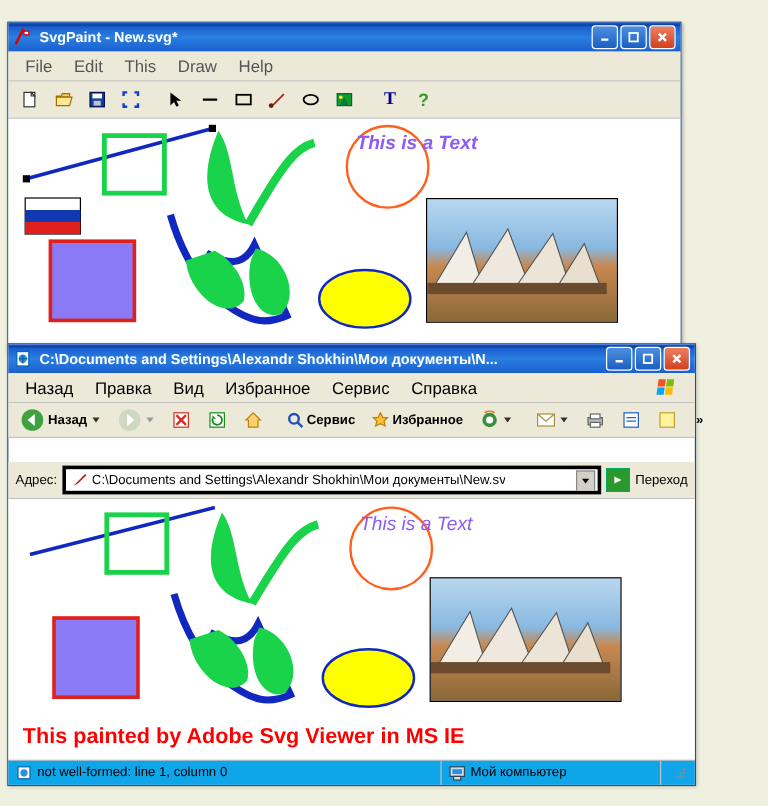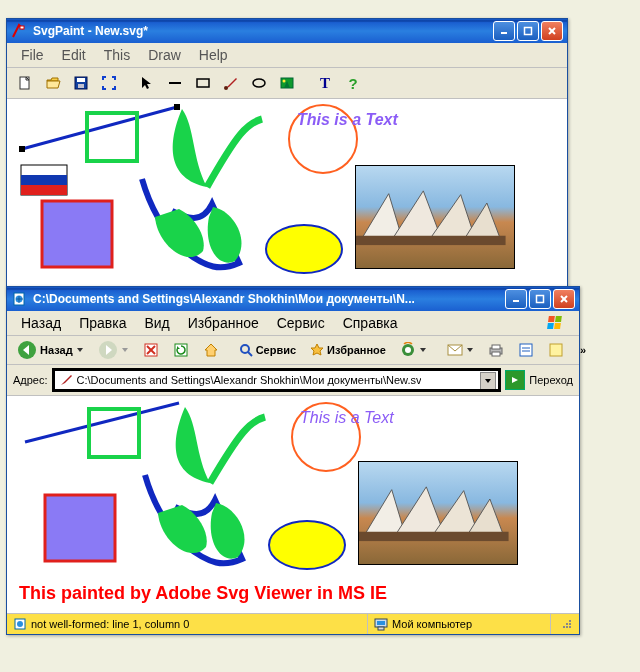--- a/index.html
+++ b/index.html
@@ -98,38 +98,39 @@
     display:flex; align-items:center; gap:3px; padding:2px 4px;font-weight:bold;
   }
   .addr-bar {
     background: #ece9d8;
     display: flex;
     align-items: center;
     padding: 3px 6px;
     gap: 4px;
     border-bottom: 1px solid #c0c0c0;
     font-size: 11px;
+    margin-top: 20px;
   }
   .addr-input {
     flex: 1;
     display: flex;
     align-items: center;
     background: #fff;
     border: 3px solid #000000;
     height: 18px;
     padding: 0 4px;
     gap: 4px;
     overflow:hidden;
     white-space:nowrap;
   }
   .go-btn {
     width:18px; height:18px; background:#2b982b; border:1px solid #0a6; display:flex; align-items:center; justify-content:center; color:#fff;
   }
   .statusbar {
-    background: #fde047;
+    background: #0ea5e9;
     display: flex;
     border-top: 1px solid #c0c0c0;
     font-size: 11px;
     height: 20px;
     align-items:center;
   }
   .statusbar .cell { padding: 0 6px; display:flex; align-items:center; gap:4px; border-right:1px solid #c0c0c0; height:100%;}
   .windows-logo {
     width:20px; height:16px;
   }

